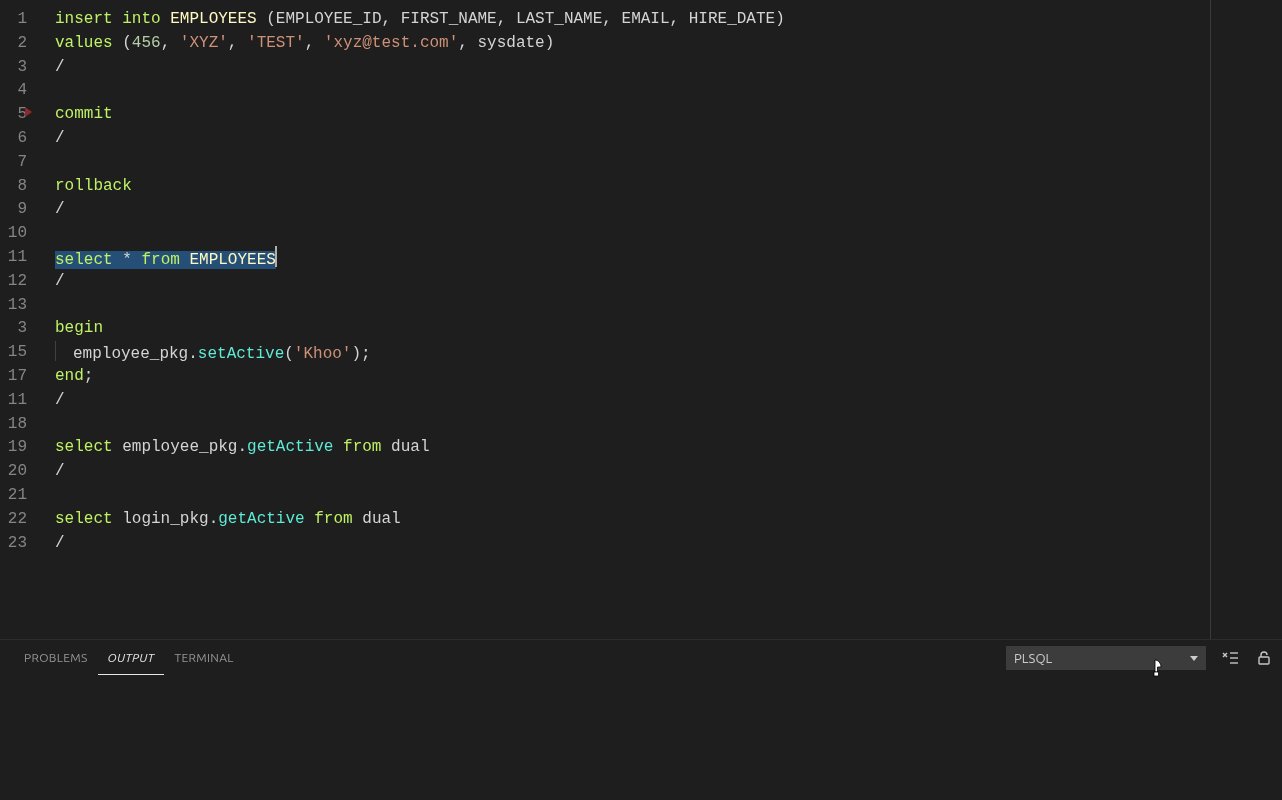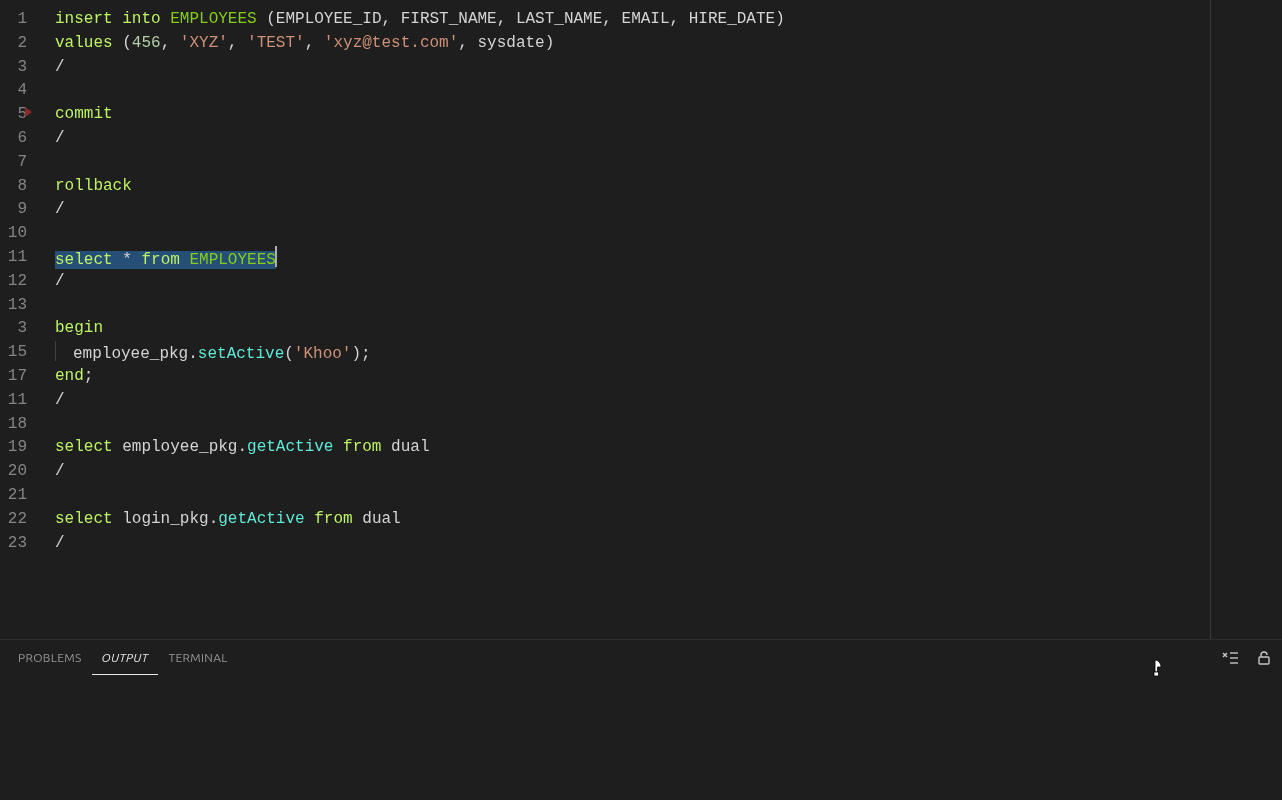--- a/index.html
+++ b/index.html
@@ -44,21 +44,21 @@
   .code {
     flex: 1;
     padding-top: 8px;
     padding-left: 10px;
     font-size: 16px;
     line-height: 23.8px;
     white-space: pre;
   }
   .codeline { height: 23.8px; }
   .kw-blue { color: #bef264; }
-  .kw-type { color: #84cc16; }
+  .kw-type { color: #fef9c3; }
   .str { color: #ce9178; }
   .num { color: #b5cea8; }
   .fn  { color: #5eead4; }
   .plain { color: #d4d4d4; }
 
   .sel {
     background: #264f78;
   }
   .cursor {
     display: inline-block;
@@ -94,20 +94,21 @@
     background: #1e1e1e;
   }
   .panel-tabs {
     display: flex;
     align-items: center;
     height: 35px;
     padding: 0 8px;
     font-family: -apple-system, BlinkMacSystemFont, "Segoe UI", Ubuntu, sans-serif;
     font-size: 12px;
     color: #969696;
+    margin-left: 6px;
   }
   .tab {
     padding: 0 10px;
     height: 35px;
     line-height: 35px;
     cursor: pointer;
     letter-spacing: 0.3px;
   }
   .tab.active {
     color: #e7e7e7;
@@ -199,20 +200,25 @@
   <div class="code" id="code"><div class="codeline"><span class="kw-blue">insert</span><span class="plain"> </span><span class="kw-blue">into</span><span class="plain"> </span><span class="kw-type">EMPLOYEES</span><span class="plain"> (</span><span class="plain">EMPLOYEE_ID</span><span class="plain">, </span><span class="plain">FIRST_NAME</span><span class="plain">, </span><span class="plain">LAST_NAME</span><span class="plain">, </span><span class="plain">EMAIL</span><span class="plain">, </span><span class="plain">HIRE_DATE</span><span class="plain">)</span></div><div class="codeline"><span class="kw-blue">values</span><span class="plain"> (</span><span class="num">456</span><span class="plain">, </span><span class="str">'XYZ'</span><span class="plain">, </span><span class="str">'TEST'</span><span class="plain">, </span><span class="str">'xyz@test.com'</span><span class="plain">, </span><span class="plain">sysdate</span><span class="plain">)</span></div><div class="codeline"><span class="plain">/</span></div><div class="codeline"></div><div class="codeline"><span class="kw-blue">commit</span></div><div class="codeline"><span class="plain">/</span></div><div class="codeline"></div><div class="codeline"><span class="kw-blue">rollback</span></div><div class="codeline"><span class="plain">/</span></div><div class="codeline"></div><div class="codeline"><span class="kw-blue sel">select</span><span class="plain sel"> * </span><span class="kw-blue sel">from</span><span class="plain sel"> </span><span class="kw-type sel">EMPLOYEES</span><span class="cursor"></span></div><div class="codeline"><span class="plain">/</span></div><div class="codeline"></div><div class="codeline"><span class="kw-blue">begin</span></div><div class="codeline"><span class="indent-guide"></span><span class="plain">employee_pkg.</span><span class="fn">setActive</span><span class="plain">(</span><span class="str">'Khoo'</span><span class="plain">);</span></div><div class="codeline"><span class="kw-blue">end</span><span class="plain">;</span></div><div class="codeline"><span class="plain">/</span></div><div class="codeline"></div><div class="codeline"><span class="kw-blue">select</span><span class="plain"> employee_pkg.</span><span class="fn">getActive</span><span class="plain"> </span><span class="kw-blue">from</span><span class="plain"> </span><span class="plain">dual</span></div><div class="codeline"><span class="plain">/</span></div><div class="codeline"></div><div class="codeline"><span class="kw-blue">select</span><span class="plain"> login_pkg.</span><span class="fn">getActive</span><span class="plain"> </span><span class="kw-blue">from</span><span class="plain"> </span><span class="plain">dual</span></div><div class="codeline"><span class="plain">/</span></div></div>
 </div>
 
 <div class="panel">
   <div class="panel-tabs">
     <div class="tab">PROBLEMS</div>
     <div class="tab active">OUTPUT</div>
     <div class="tab">TERMINAL</div>
 
     <div class="right-tools">
+      <div class="dropdown-wrap">
+        <select class="dropdown">
+          <option>PLSQL</option>
+        </select>
+      </div>
       <div class="icon-btn" title="Clear Output">
         <svg width="18" height="16" viewBox="0 0 18 16" fill="none" stroke="currentColor" stroke-width="1.4">
           <line x1="2" y1="3" x2="6" y2="7"></line>
             <line x1="6" y1="3" x2="2" y2="7"></line>
           <line x1="9" y1="3" x2="17" y2="3"></line>
             <line x1="9" y1="8" x2="17" y2="8"></line>
             <line x1="9" y1="13" x2="17" y2="13"></line>
         </svg>
       </div>
       <div class="icon-btn" title="Turn Auto Scrolling Off">

